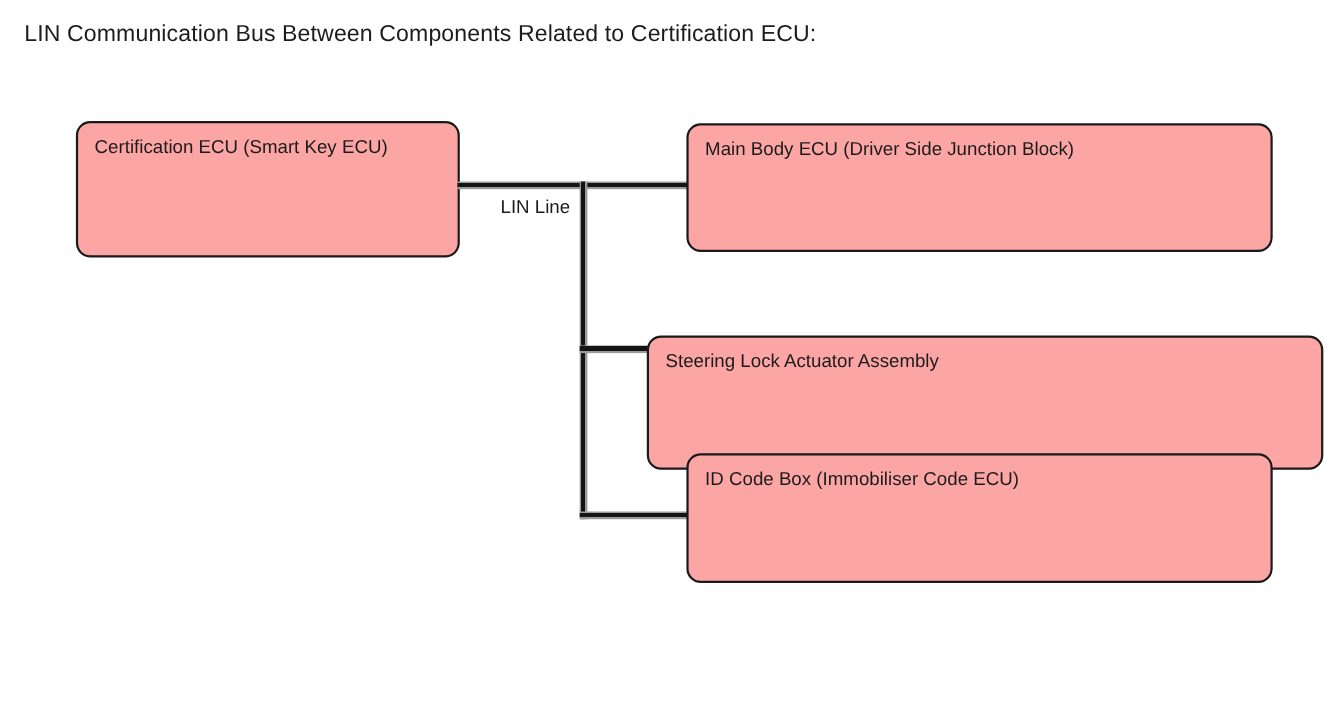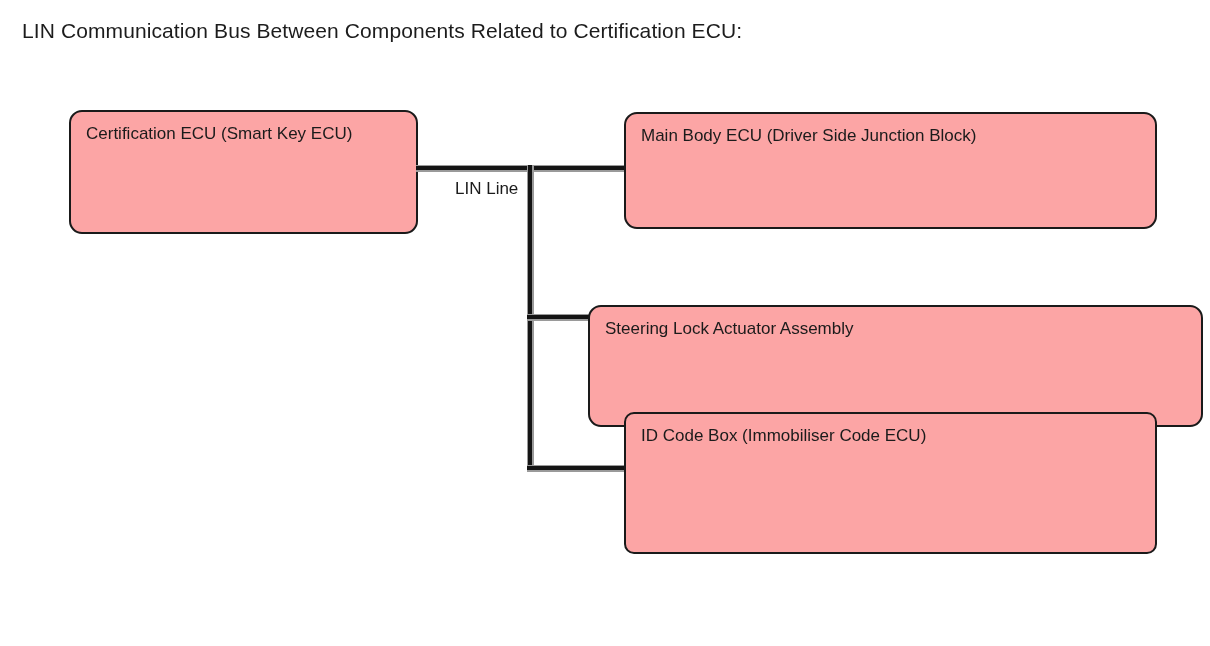--- a/index.html
+++ b/index.html
@@ -99,17 +99,17 @@
   <div class="bus-h" style="left:527px; top:465px; width:99px;"></div>
 
   <div class="node-box" style="left:624px; top:112px; width:533px; height:117px;">
     <div class="node-label">Main Body ECU (Driver Side Junction Block)</div>
   </div>
 
   <div class="node-box" style="left:588px; top:258px; width:615px; height:122px;margin-top:47px;">
     <div class="node-label">Steering Lock Actuator Assembly</div>
   </div>
 
-  <div class="node-box" style="left:624px; top:412px; width:533px; height:142px;border-radius:10px;">
+  <div class="node-box" style="left:624px; top:412px; width:533px; height:118px;">
     <div class="node-label">ID Code Box (Immobiliser Code ECU)</div>
   </div>
 
 </div>
 
 </body></html>

